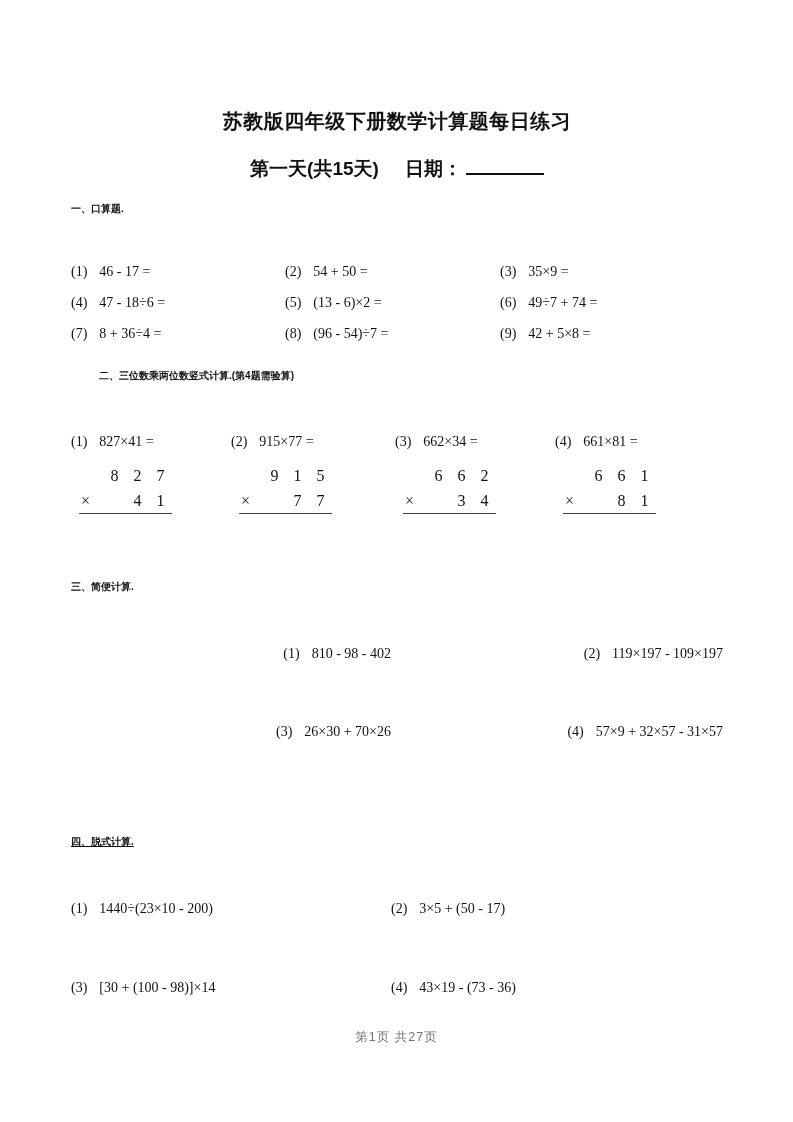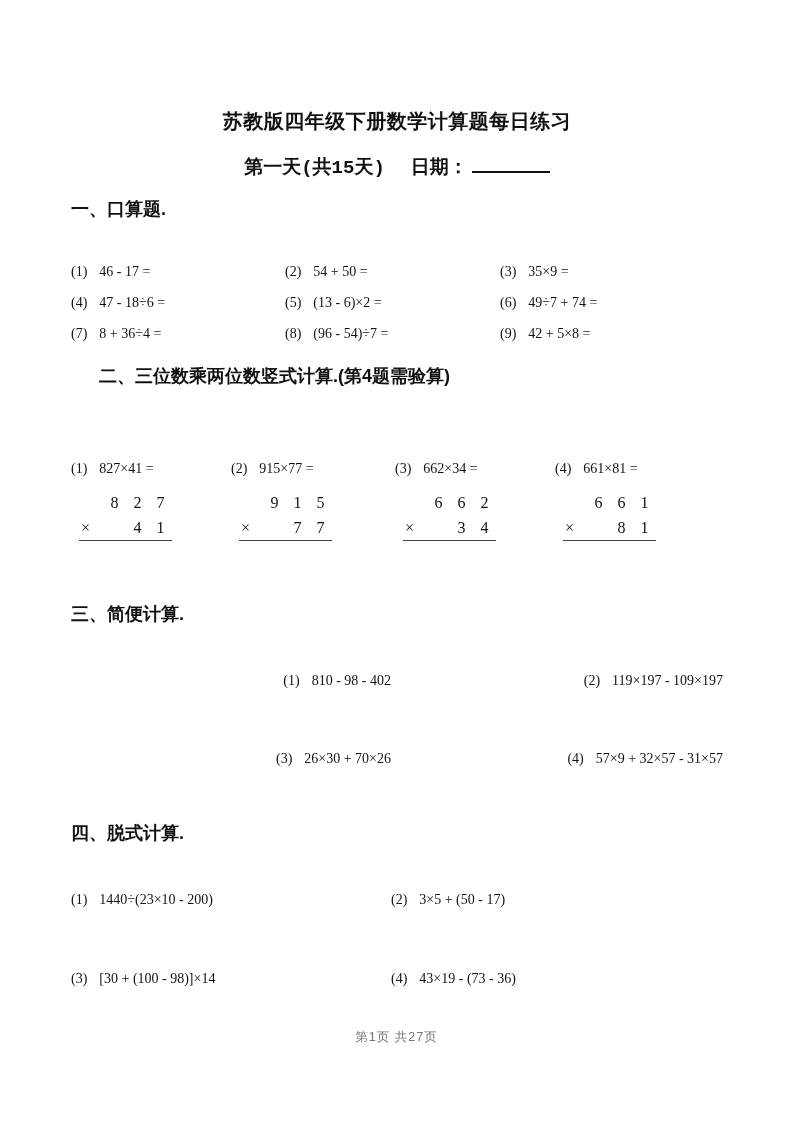--- a/index.html
+++ b/index.html
@@ -20,60 +20,60 @@
     text-align: center;
     font-family: "Liberation Sans", "DejaVu Sans", sans-serif;
     font-weight: bold;
     font-size: 20px;
     line-height: 27px;
     letter-spacing: 0.5px;
   }
   .doc-subtitle {
     margin-top: 20px;
     text-align: center;
-    font-family: Liberation Mono, monospace;
+    font-family: Liberation Sans, sans-serif;
     font-weight: bold;
     font-size: 19px;
     line-height: 27px;
     white-space: nowrap;
   }
   .doc-subtitle .day { margin-right: 26px; }
   .date-underline {
     display: inline-block;
     width: 78px;
     height: 4px;
     border-bottom: 2.5px solid #111;
     margin-left: 4px;
   }
   .sec-heading {
     font-family: "Liberation Sans", "DejaVu Sans", sans-serif;
     font-weight: bold;
-    font-size: 18px;
+    font-size: 10px;
     line-height: 18px;
   }
   .sec1-heading { margin-top: 18px; }
   .sec2-heading { margin-top: 24px; margin-left: 28px; }
   .sec3-heading { margin-top: 64px; }
-  .sec4-heading { margin-top: 56px; }
+  .sec4-heading { margin-top: 92px; text-decoration: underline; }
 
   
   .prob { white-space: nowrap; font-size: 14px; line-height: 19px; }
   .prob .no { display: inline-block; margin-right: 12px; }
 
   
   .oral-grid {
     margin-top: 44px;
     display: grid;
     grid-template-columns: 214px 215px auto;
     grid-row-gap: 12px;
   }
 
   
   .vm-row4 {
-    margin-top: 74px;
+    margin-top: 47px;
     display: flex;
   }
   .vm-col { box-sizing: border-box; }
   .vm-col-0 { width: 160px; }
   .vm-col-1 { width: 164px; }
   .vm-col-2 { width: 160px; }
   .vm-col-3 { width: 150px; }
   .vm {
     display: inline-block;
     margin: 12px 0 0 8px;

